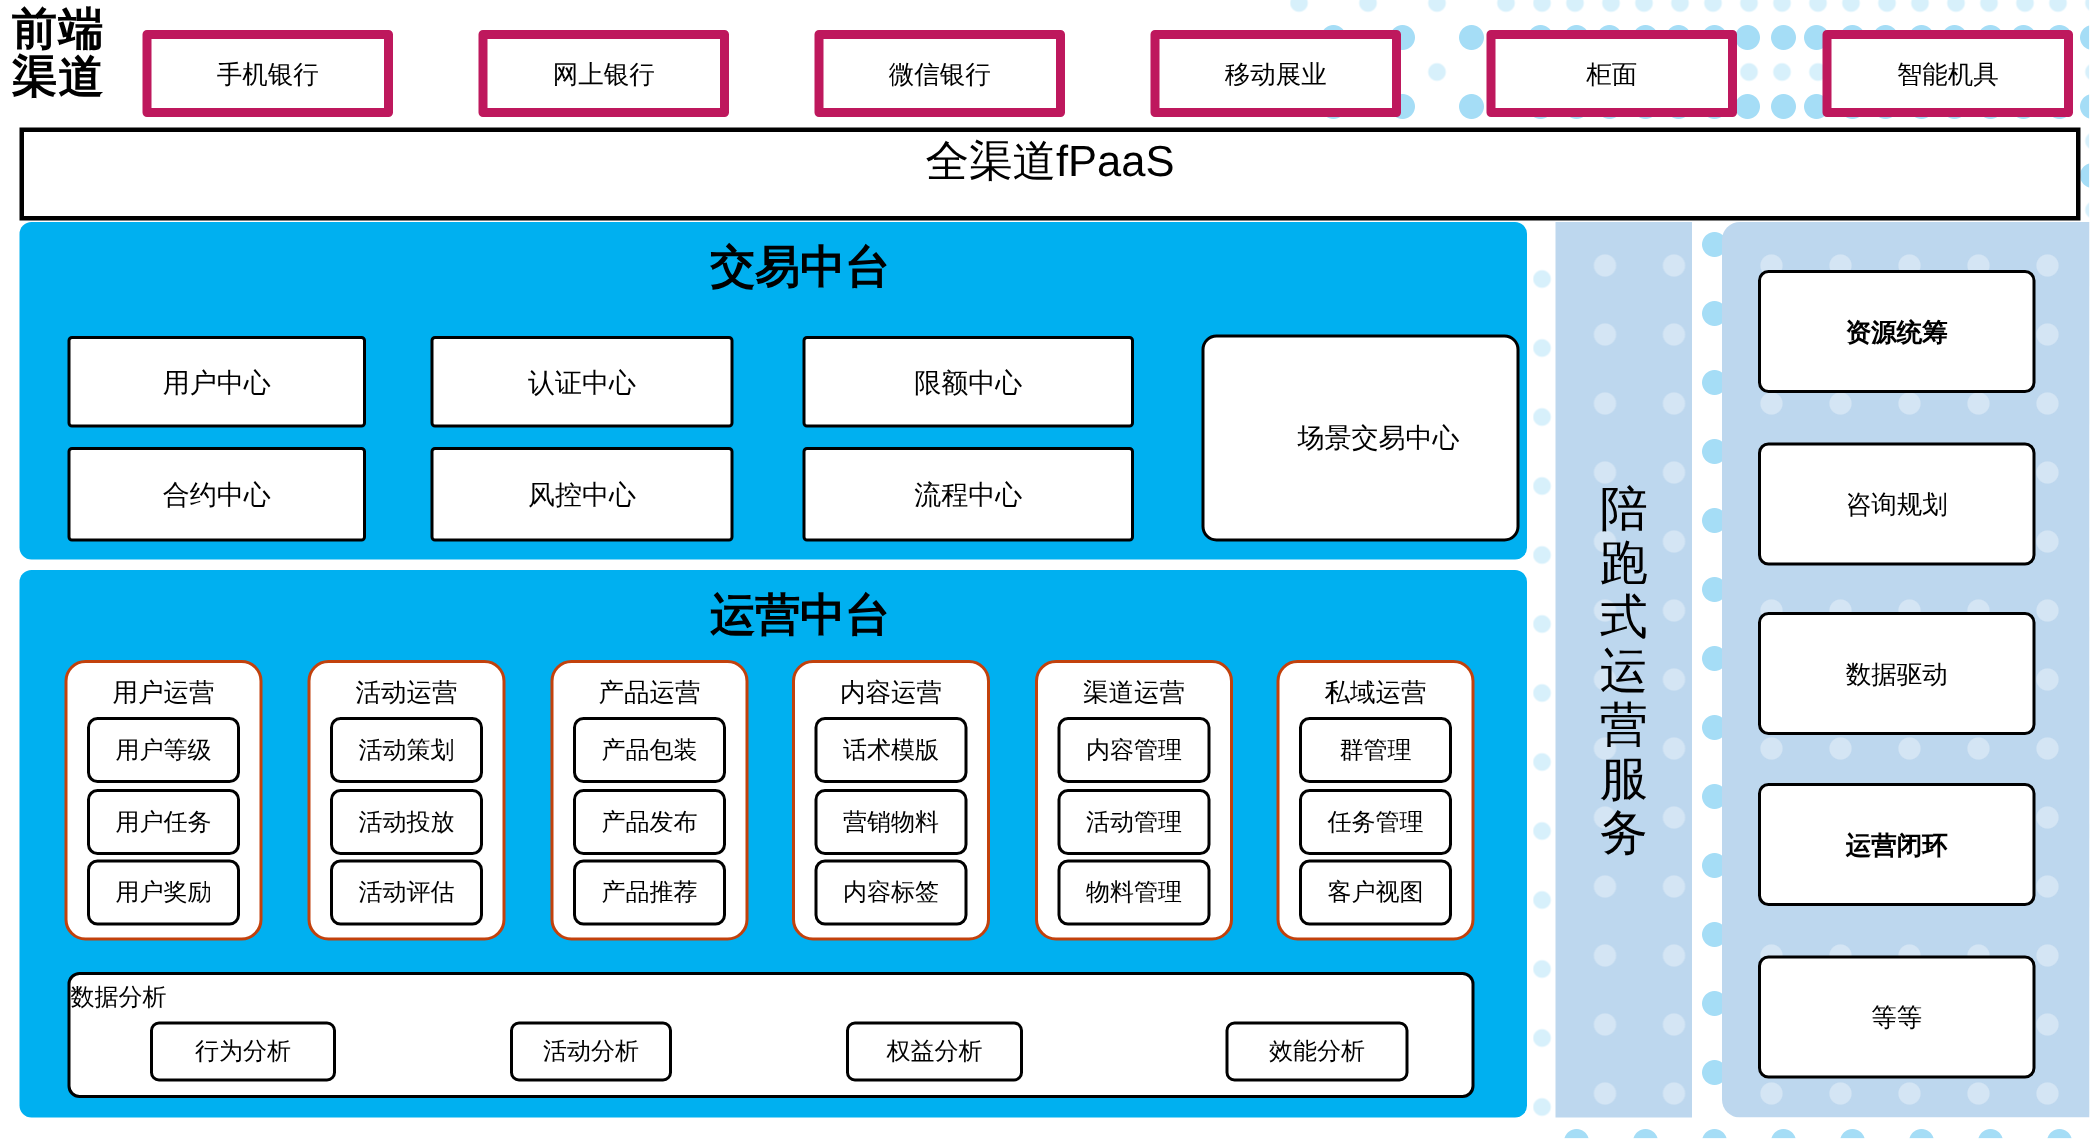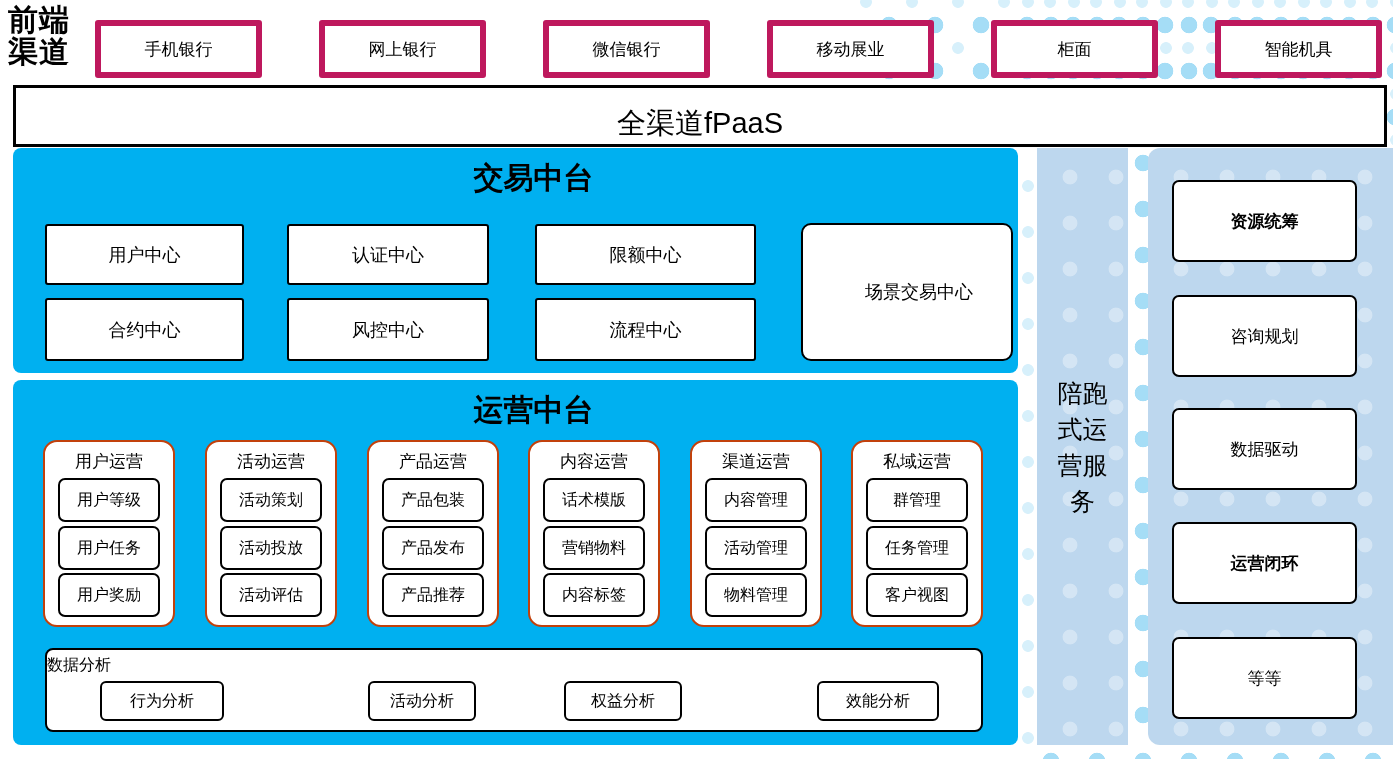--- a/index.html
+++ b/index.html
@@ -27,21 +27,21 @@
     font-family:"Liberation Serif","DejaVu Serif",serif;font-weight:bold;
     font-size:30px;line-height:32px;word-break:break-all;letter-spacing:1px;
   }
   .channel-row{left:95px;top:20px;width:1287px;height:50px;display:flex;justify-content:space-between;}
   .channel-box{
     width:155px;height:46px;background:#fff;border:6px solid #be185d;border-radius:3px;
     display:flex;align-items:center;justify-content:center;font-size:17px;
   }
   .fpaas-bar{
     left:13px;top:85px;width:1368px;height:56px;background:#fff;border:3px solid #000;
-    display:flex;align-items:flex-end;justify-content:center;font-size:29px;
+    display:flex;align-items:flex-start;justify-content:center;font-size:29px;
   }
 
   
   .panel-blue{background:#00b0f0;border-radius:8px;}
   .panel-trade{left:13px;top:148px;width:1005px;height:225px;}
   .panel-ops{left:13px;top:380px;width:1005px;height:365px;}
   .panel-title{
     position:absolute;left:0;right:0;top:10px;text-align:center;
     font-family:"Liberation Serif","DejaVu Serif",serif;font-weight:bold;font-size:30px;padding-left:36px;
   }
@@ -66,31 +66,31 @@
   
   .da-box{
     position:absolute;left:32px;top:268px;width:938px;height:84px;background:#fff;
     border:2px solid #000;border-radius:8px;box-sizing:border-box;
   }
   .da-title{position:absolute;left:0;right:0;top:5px;text-align:left;font-size:16px;}
   .da-item{
     position:absolute;top:31px;height:40px;background:#fff;border:2px solid #000;border-radius:6px;
     display:flex;align-items:center;justify-content:center;font-size:16px;box-sizing:border-box;
   }
-  .da-i0{left:53px;width:124px;} .da-i1{left:293px;width:108px;margin-left:28px;}
+  .da-i0{left:53px;width:124px;} .da-i1{left:293px;width:108px;}
   .da-i2{left:517px;width:118px;} .da-i3{left:770px;width:122px;}
 
   
   .panel-light{
     background-color:#bdd7ee;
     background-image:radial-gradient(circle,rgba(255,255,255,.35) 0 7px,transparent 7.8px);
     background-size:46px 46px;background-position:10px 6px;
   }
   .side-bar{left:1037px;top:148px;width:91px;height:597px;display:flex;align-items:center;justify-content:center;}
-  .side-bar-text{width:56px;font-size:25px;line-height:36px;word-break:break-all;text-align:center;}
+  .side-bar-text{width:56px;font-size:32px;line-height:36px;word-break:break-all;text-align:center;}
   .side-panel{left:1148px;top:148px;width:232px;height:597px;border-radius:12px;padding-left:43px;}
   .sp-box{
     position:absolute;left:24px;width:185px;height:82px;background:#fff;border:2px solid #000;
     border-radius:7px;display:flex;align-items:center;justify-content:center;font-size:17px;box-sizing:border-box;
   }
   .sp-0{top:32px;font-weight:bold;} .sp-1{top:147px;} .sp-2{top:260px;}
   .sp-3{top:374px;font-weight:bold;} .sp-4{top:489px;text-align:center;}
 </style>
 </head>
 <body>

